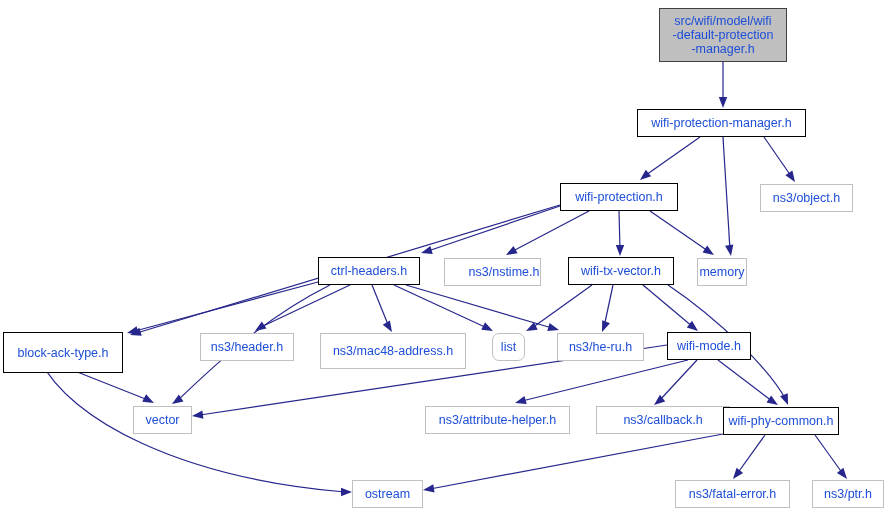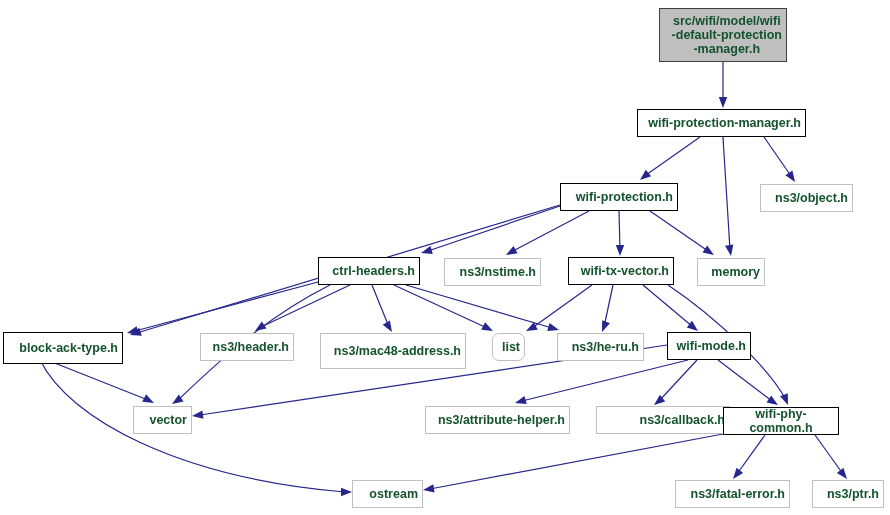--- a/index.html
+++ b/index.html
@@ -20,30 +20,29 @@
     left: 0;
     top: 0;
     width: 890px;
     height: 515px;
   }
   .node-box {
     position: absolute;
     box-sizing: border-box;
     display: flex;
     align-items: center;
-    justify-content: flex-end;
+    justify-content: center;
     text-align: center;
     font-size: 12.5px;
     line-height: 14px;
-    color: #14532d;
+    color: #1d4ed8;
     background: #ffffff;
     border: 1px solid #c0c0c0;
     white-space: pre-line;
     user-select: none;
-    font-weight: bold;
   }
   .node-box.emph {
     border: 1.5px solid #000000;
   }
   .node-box.root {
     background: #bfbfbf;
     border: 1.5px solid #404040;
   }
   .node-label {
     display: block;
@@ -118,22 +117,22 @@
   <div id="node-layer">
       <div class="node-box root" style="left: 659px; top: 8px; width: 128px; height: 54px;"><span class="node-label">src/wifi/model/wifi
 -default-protection
 -manager.h</span></div>
       <div class="node-box emph" style="left: 637px; top: 109px; width: 169px; height: 28px;"><span class="node-label">wifi-protection-manager.h</span></div>
       <div class="node-box emph" style="left: 560px; top: 183px; width: 118px; height: 28px;"><span class="node-label">wifi-protection.h</span></div>
       <div class="node-box" style="left: 760px; top: 184px; width: 93px; height: 28px;"><span class="node-label">ns3/object.h</span></div>
       <div class="node-box emph" style="left: 318px; top: 257px; width: 102px; height: 28px;"><span class="node-label">ctrl-headers.h</span></div>
       <div class="node-box" style="left: 444px; top: 258px; width: 97px; height: 28px; padding-left: 23px;"><span class="node-label">ns3/nstime.h</span></div>
       <div class="node-box emph" style="left: 568px; top: 257px; width: 106px; height: 28px;"><span class="node-label">wifi-tx-vector.h</span></div>
-      <div class="node-box" style="left: 697px; top: 258px; width: 68px; height: 28px;"><span class="node-label">memory</span></div>
-      <div class="node-box emph" style="left: 3px; top: 332px; width: 120px; height: 32px;"><span class="node-label">block-ack-type.h</span></div>
+      <div class="node-box" style="left: 697px; top: 258px; width: 50px; height: 28px;"><span class="node-label">memory</span></div>
+      <div class="node-box emph" style="left: 3px; top: 332px; width: 120px; height: 41px;"><span class="node-label">block-ack-type.h</span></div>
       <div class="node-box" style="left: 200px; top: 333px; width: 94px; height: 28px;"><span class="node-label">ns3/header.h</span></div>
       <div class="node-box" style="left: 320px; top: 333px; width: 146px; height: 36px;"><span class="node-label">ns3/mac48-address.h</span></div>
       <div class="node-box" style="left: 492px; top: 333px; width: 33px; height: 28px; border-radius: 7px;"><span class="node-label">list</span></div>
       <div class="node-box" style="left: 557px; top: 333px; width: 87px; height: 28px;"><span class="node-label">ns3/he-ru.h</span></div>
       <div class="node-box emph" style="left: 667px; top: 332px; width: 84px; height: 28px;"><span class="node-label">wifi-mode.h</span></div>
       <div class="node-box" style="left: 133px; top: 406px; width: 59px; height: 28px;"><span class="node-label">vector</span></div>
       <div class="node-box" style="left: 425px; top: 406px; width: 145px; height: 28px;"><span class="node-label">ns3/attribute-helper.h</span></div>
       <div class="node-box" style="left: 596px; top: 406px; width: 134px; height: 28px;"><span class="node-label">ns3/callback.h</span></div>
       <div class="node-box emph" style="left: 723px; top: 407px; width: 116px; height: 28px;"><span class="node-label">wifi-phy-common.h</span></div>
       <div class="node-box" style="left: 352px; top: 480px; width: 71px; height: 28px;"><span class="node-label">ostream</span></div>

